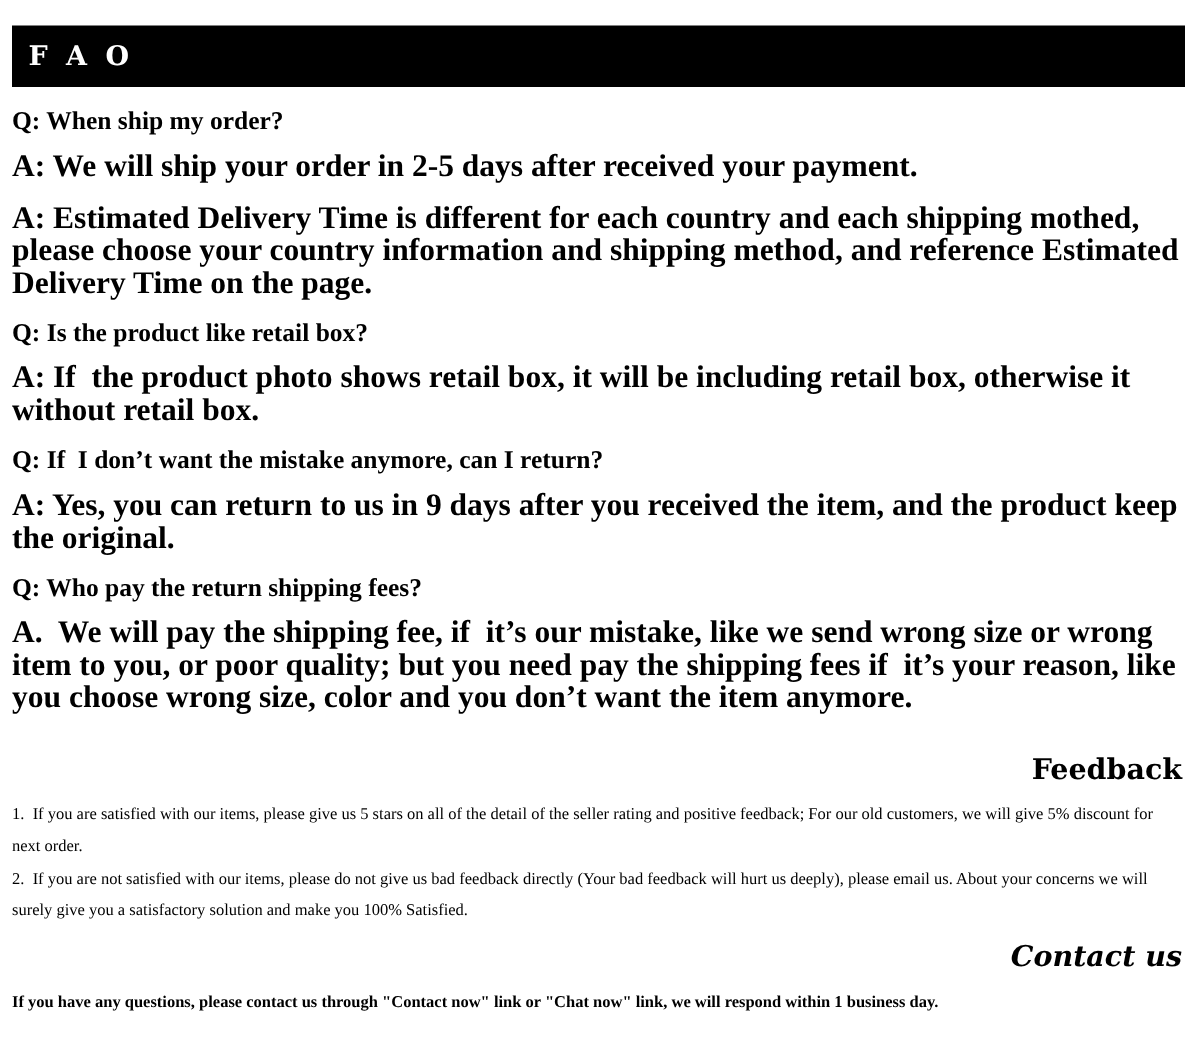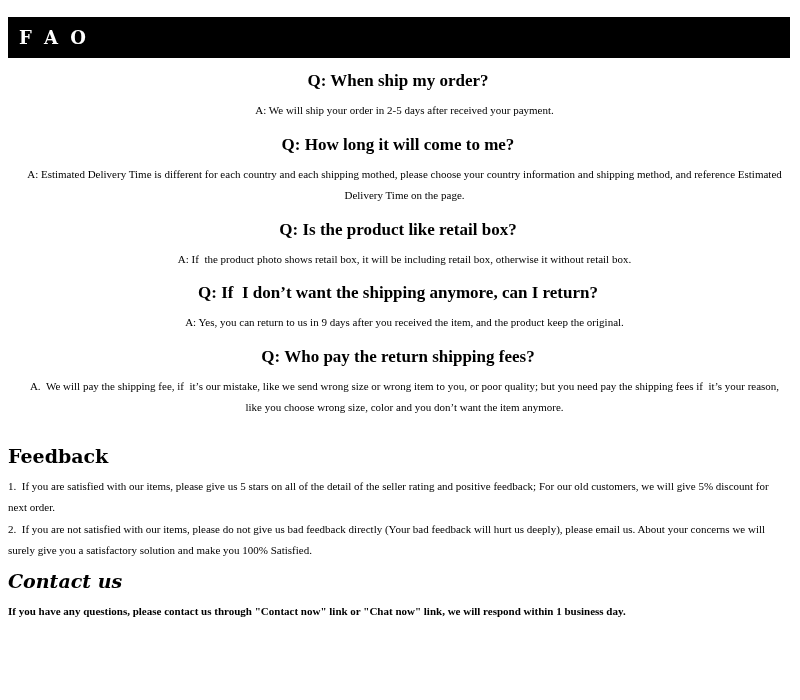--- a/index.html
+++ b/index.html
@@ -21,41 +21,42 @@
     padding-left: 11px;
   }
   .topbar-title {
     color: #ffffff;
     font-weight: 700;
     font-size: 18px;
     letter-spacing: 3px;
     font-family: "DejaVu Serif", serif;
   }
   .content { padding: 0 12px 0 8px; }
-  .faq { margin-top: 1px; text-align: center; }
+  .faq { margin-top: 1px; }
   .faq-q {
     font-size: 17px;
     font-weight: 700;
     line-height: 20px;
     margin: 13px 0 9px 0;
     white-space: pre-wrap;
   }
   .faq-a {
-    font-size: 11px;
-    font-weight: 400;
+    font-size: 21px;
+    font-weight: 700;
     line-height: 21.5px;
-    margin: 0 0 13px 13px;
+    margin: 0 0 13px 0;
     white-space: pre-wrap;
   }
   .section-heading {
     font-family: "DejaVu Serif", serif;
     font-size: 19px;
     font-weight: 700;
     line-height: 22px;
     margin: 26px 0 9px 0;
+    text-align: right;
   }
   .section-heading.contact { margin-top: 8px; font-style: italic; }
   .body-text {
     font-size: 11px;
     line-height: 21.5px;
     margin: 0;
     white-space: pre-wrap;
   }
   .body-text + .body-text { margin-top: 0; }
   .contact-body { margin-top: 8px; font-weight: bold; }
@@ -74,31 +75,30 @@
   <div class="content">
 
     <section class="faq">
 
       <div class="qa">
         <h3 class="faq-q">Q: When ship my order?</h3>
         <p class="faq-a">A: We will ship your order in 2-5 days after received your payment.</p>
       </div>
 
       <div class="qa">
-        <h3 class="faq-q">Q: How long it will come to me?</h3>
         <p class="faq-a">A: Estimated Delivery Time is different for each country and each shipping mothed, please choose your country information and shipping method, and reference Estimated Delivery Time on the page.</p>
       </div>
 
       <div class="qa">
         <h3 class="faq-q">Q: Is the product like retail box?</h3>
         <p class="faq-a">A: If  the product photo shows retail box, it will be including retail box, otherwise it without retail box.</p>
       </div>
 
       <div class="qa">
-        <h3 class="faq-q">Q: If  I don’t want the shipping anymore, can I return?</h3>
+        <h3 class="faq-q">Q: If  I don’t want the mistake anymore, can I return?</h3>
         <p class="faq-a">A: Yes, you can return to us in 9 days after you received the item, and the product keep the original.</p>
       </div>
 
       <div class="qa">
         <h3 class="faq-q">Q: Who pay the return shipping fees?</h3>
         <p class="faq-a">A.  We will pay the shipping fee, if  it’s our mistake, like we send wrong size or wrong item to you, or poor quality; but you need pay the shipping fees if  it’s your reason, like you choose wrong size, color and you don’t want the item anymore.</p>
       </div>
 
     </section>
 

